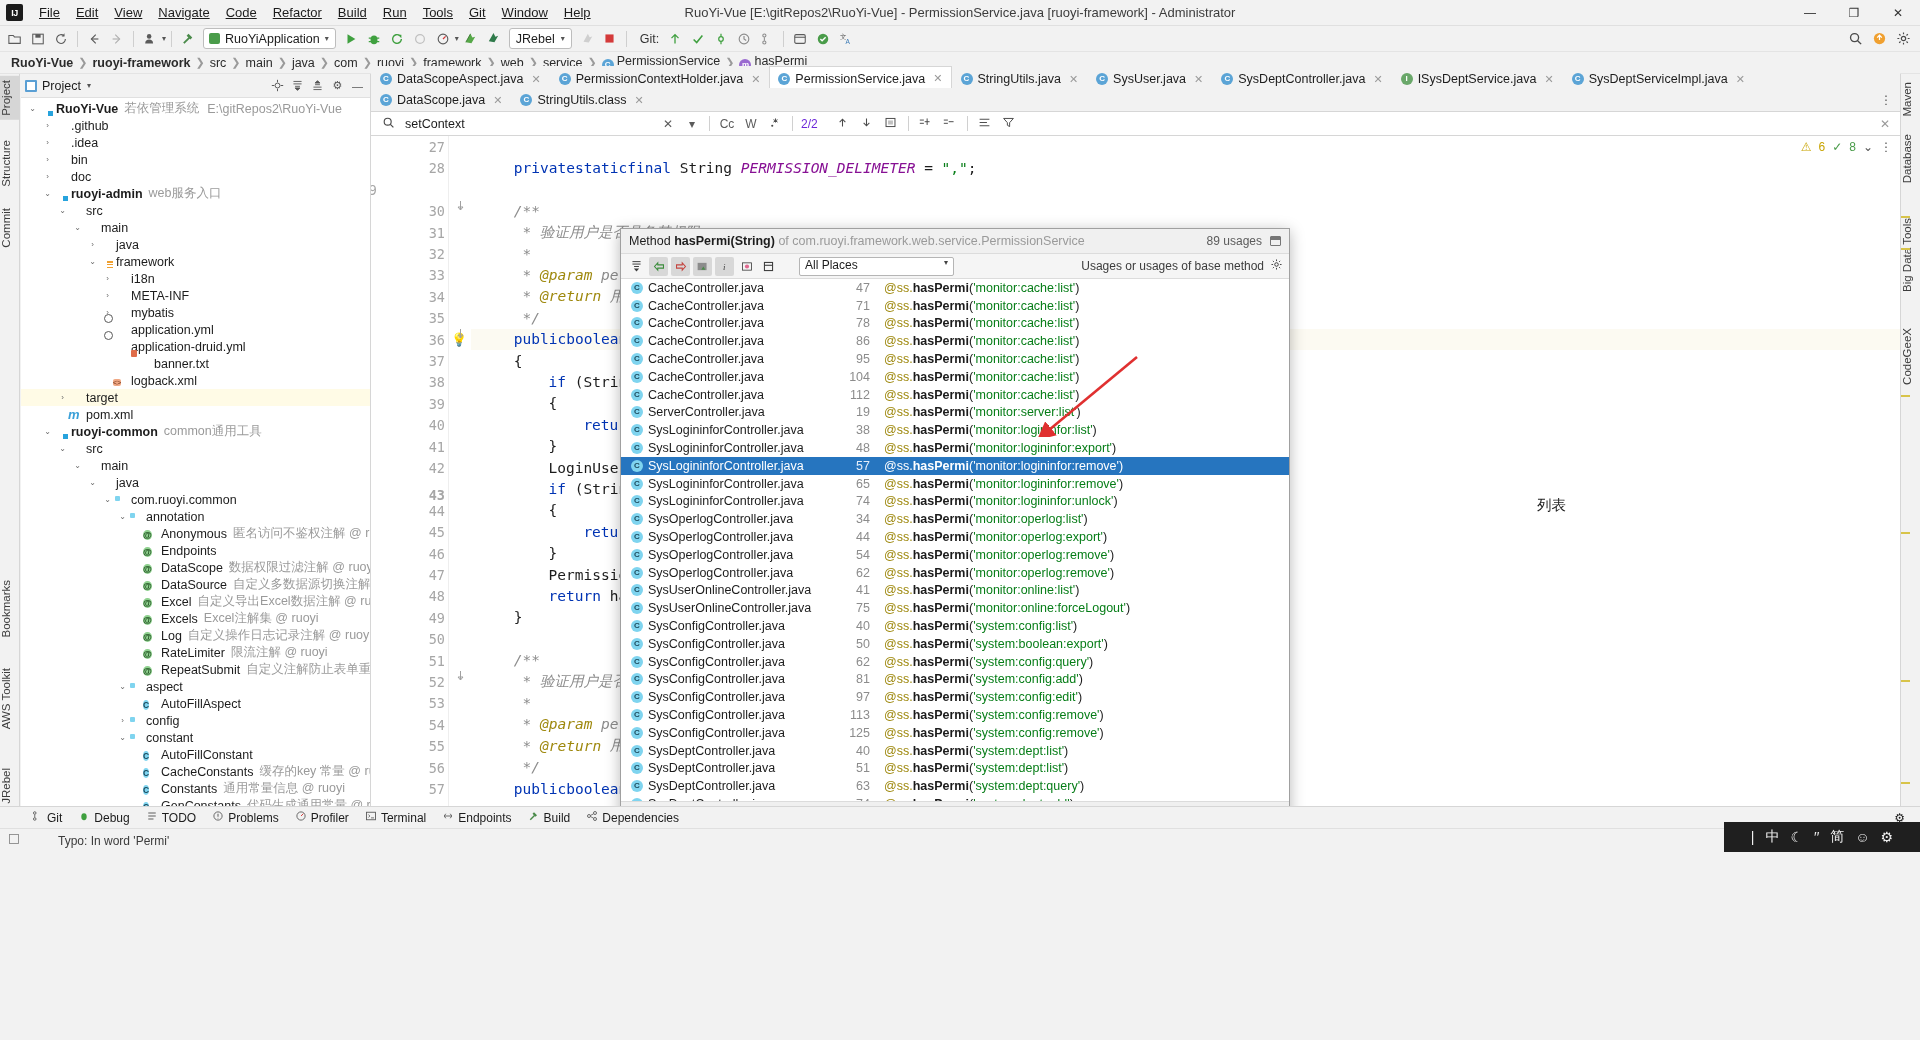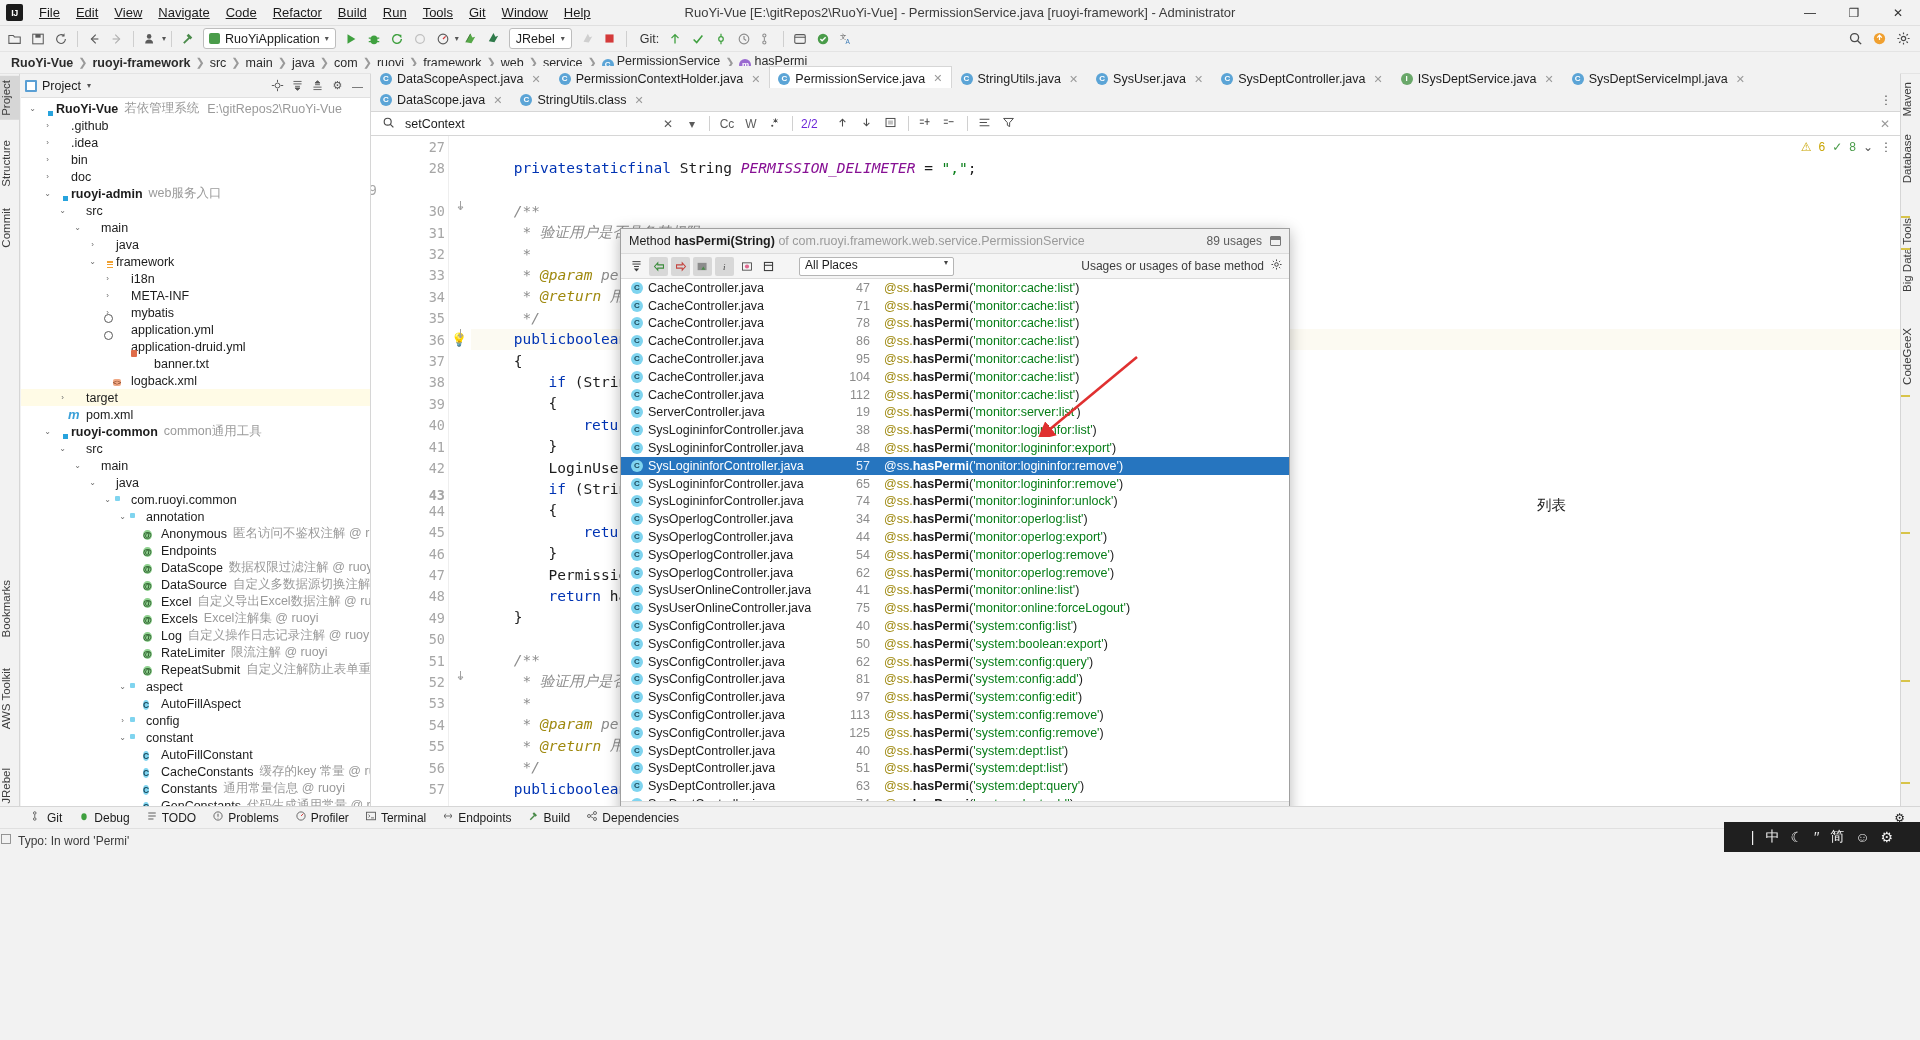--- a/index.html
+++ b/index.html
@@ -298,22 +298,22 @@
   .bb-item {
     display:flex; align-items:center; gap:4px; padding:2px 7px;
     font-size:12px; color:#1c1c1c; border-radius:2px; white-space:nowrap;
   }
   .bb-right { margin-left:auto; display:flex; align-items:center; gap:6px; padding-right:8px;}
 
   
   .statusbar {
     position:absolute; left:0; top:828px; width:1920px; height:24px;
     background:#f2f2f2; border-top:1px solid #e0e0e0;
-    display:flex; align-items:center; padding-left:0;
-    font-size:12px; color:#3c3c3c;
+    display:flex; align-items:center; padding-left:8px;
+    font-size:12px; color:#3c3c3c;gap:32px;
   }
   .sb-right { margin-left:auto; display:flex; align-items:center; gap:10px; padding-right:6px;}
   .tray {
     position:absolute; right:0; top:822px; width:196px; height:30px;
     background:#1f1f1f; display:flex; align-items:center; justify-content:center;
     gap:11px; color:#f0f0f0; font-size:14px;
   }
 </style>
 </head>
 <body>

